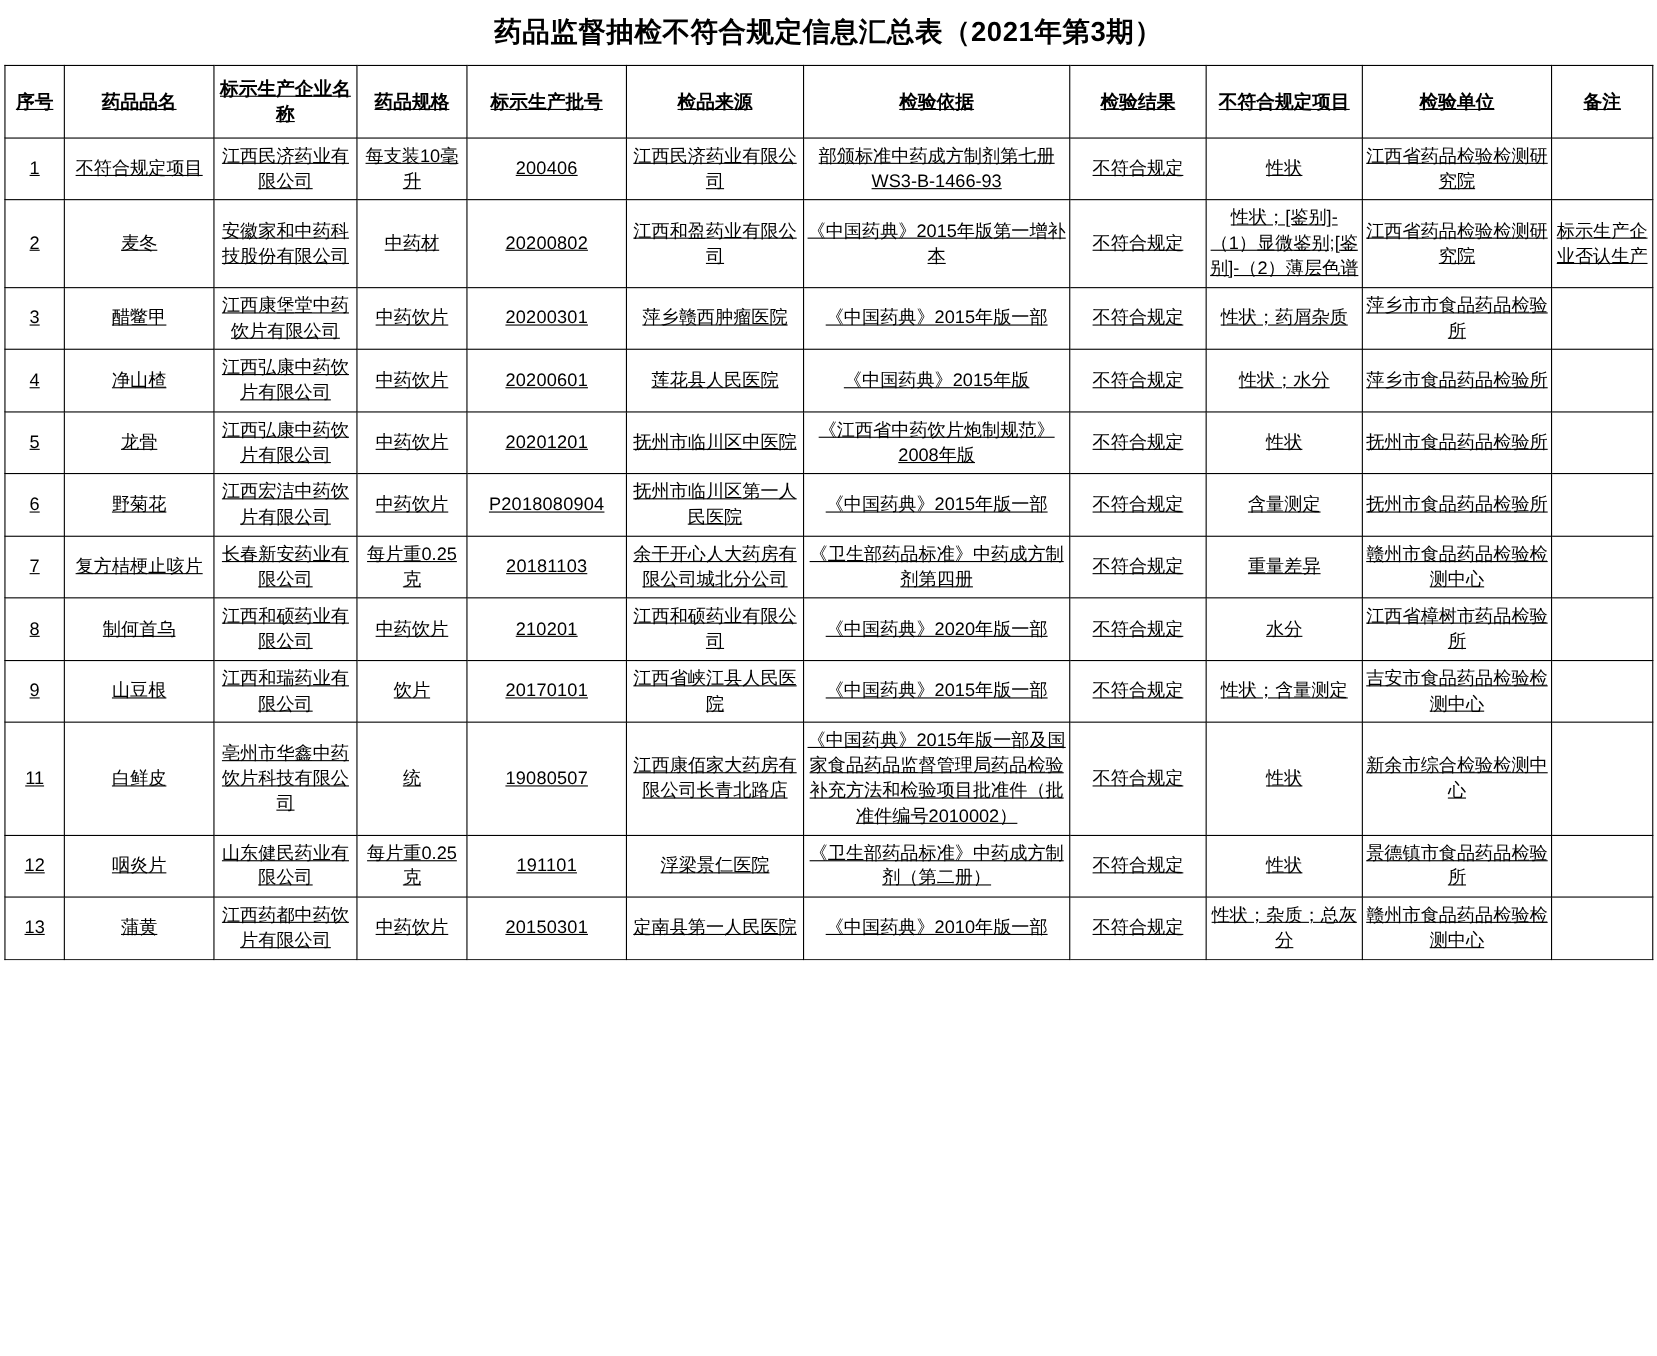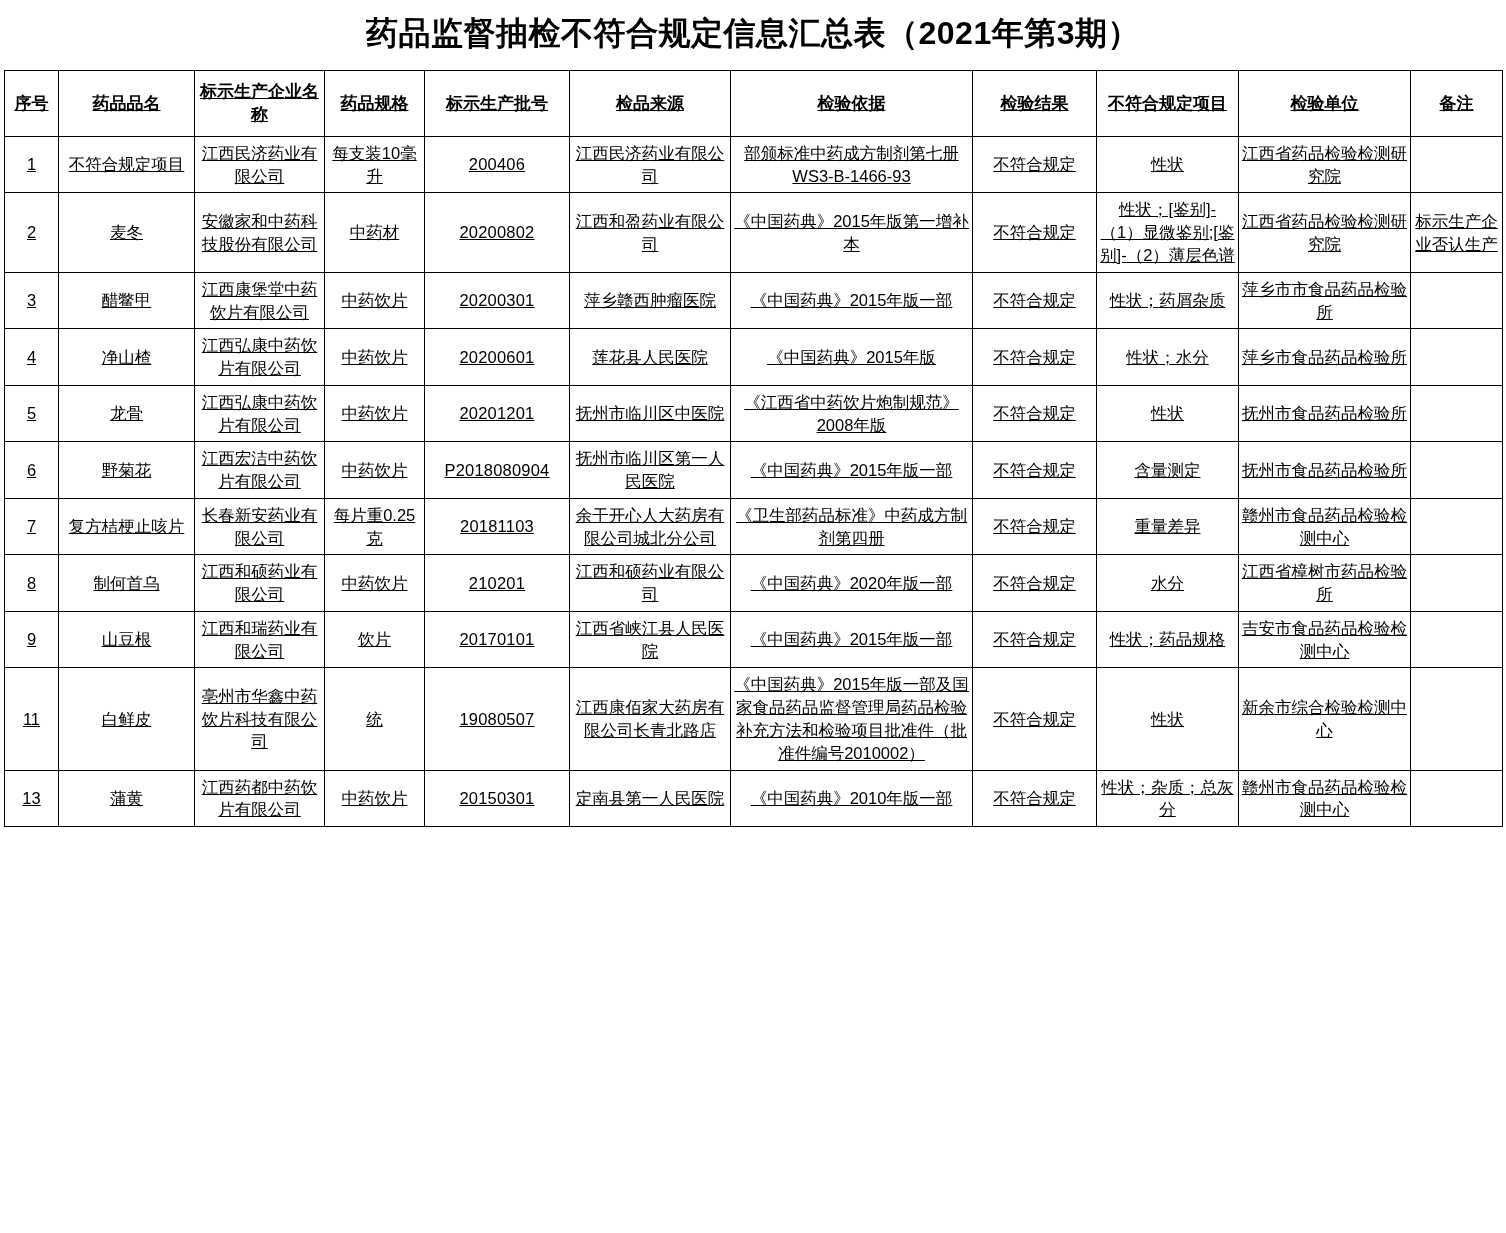--- a/index.html
+++ b/index.html
@@ -12,21 +12,21 @@
     font-family: "Liberation Serif", "DejaVu Serif", serif;
     color: #000000;
   }
   .page {
     width: 1506px;
     box-sizing: border-box;
     padding: 0;
   }
   .doc-title {
     text-align: center;
-    font-size: 32px;
+    font-size: 25px;
     font-weight: bold;
     letter-spacing: 0.5px;
     padding: 12px 0 14px 0;
     font-family: "Liberation Sans", "DejaVu Sans", sans-serif;
   }
   table.report {
     border-collapse: collapse;
     width: 1498px;
     margin: 0 4px;
     table-layout: fixed;
@@ -209,38 +209,51 @@
       </tr>
       <tr>
         <td class="idx">9</td>
         <td>山豆根</td>
         <td>江西和瑞药业有限公司</td>
         <td>饮片</td>
         <td class="batch">20170101</td>
         <td>江西省峡江县人民医院</td>
         <td>《中国药典》2015年版一部</td>
         <td class="result">不符合规定</td>
-        <td>性状；药品规格</td>
+        <td>性状；含量测定</td>
         <td>吉安市食品药品检验检测中心</td>
         <td></td>
       </tr>
       <tr>
         <td class="idx">11</td>
         <td>白鲜皮</td>
         <td>亳州市华鑫中药饮片科技有限公司</td>
         <td>统</td>
         <td class="batch">19080507</td>
         <td>江西康佰家大药房有限公司长青北路店</td>
         <td>《中国药典》2015年版一部及国家食品药品监督管理局药品检验补充方法和检验项目批准件（批准件编号2010002）</td>
         <td class="result">不符合规定</td>
         <td>性状</td>
         <td>新余市综合检验检测中心</td>
         <td></td>
       </tr>
       <tr>
+        <td class="idx">12</td>
+        <td>咽炎片</td>
+        <td>山东健民药业有限公司</td>
+        <td>每片重0.25克</td>
+        <td class="batch">191101</td>
+        <td>浮梁景仁医院</td>
+        <td>《卫生部药品标准》中药成方制剂（第二册）</td>
+        <td class="result">不符合规定</td>
+        <td>性状</td>
+        <td>景德镇市食品药品检验所</td>
+        <td></td>
+      </tr>
+      <tr>
         <td class="idx">13</td>
         <td>蒲黄</td>
         <td>江西药都中药饮片有限公司</td>
         <td>中药饮片</td>
         <td class="batch">20150301</td>
         <td>定南县第一人民医院</td>
         <td>《中国药典》2010年版一部</td>
         <td class="result">不符合规定</td>
         <td>性状；杂质；总灰分</td>
         <td>赣州市食品药品检验检测中心</td>

